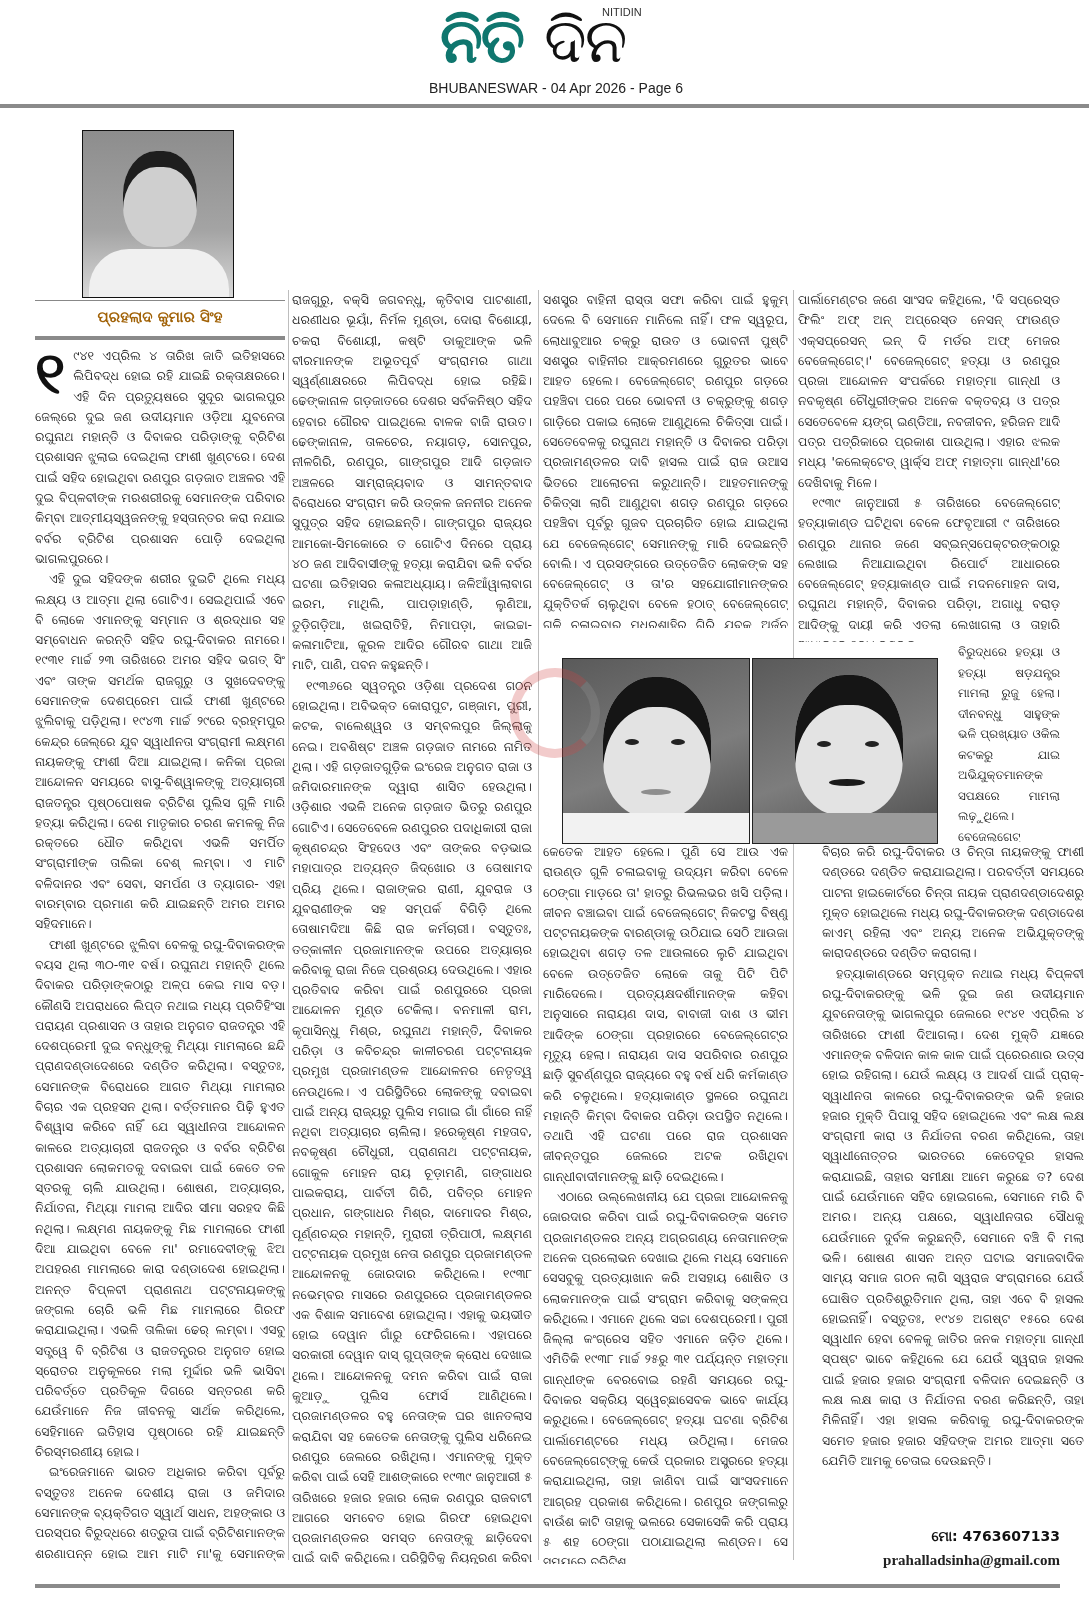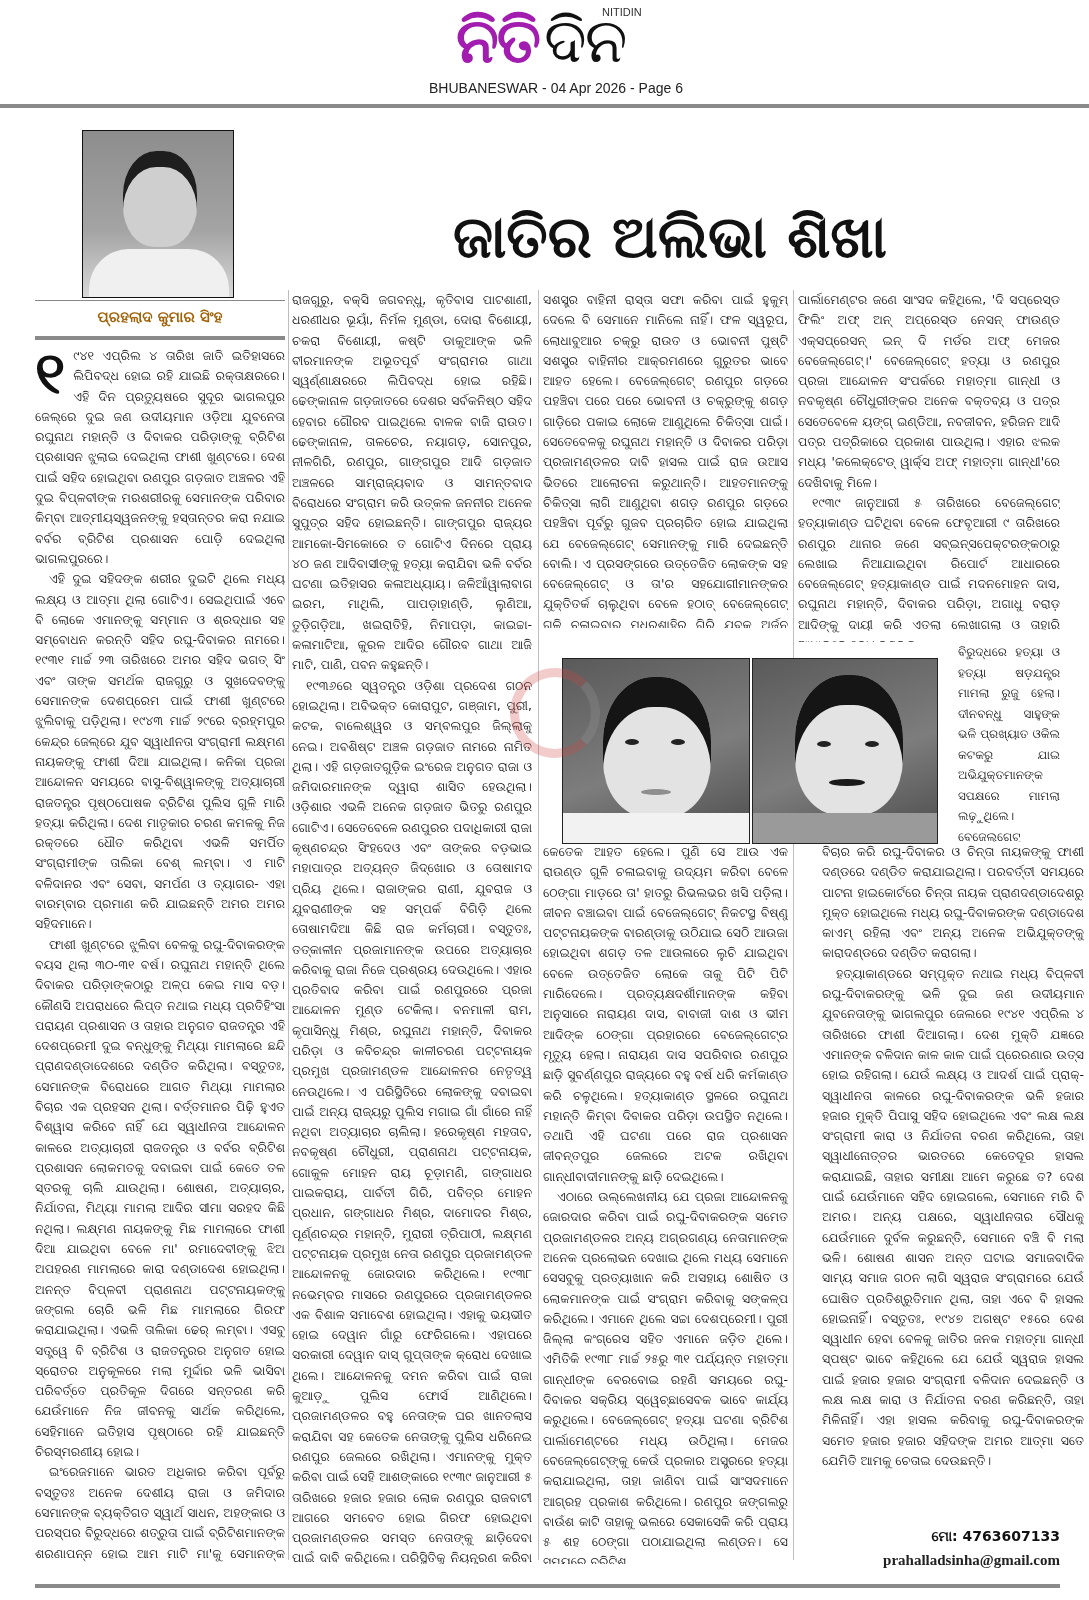--- a/index.html
+++ b/index.html
@@ -1,21 +1,21 @@
 <!DOCTYPE html>
 <html><head>
   <meta charset="utf-8">
   <style>
     * { box-sizing: border-box; margin: 0; padding: 0; }
     html, body { width: 1089px; height: 1600px; background: #ffffff; overflow: hidden; }
     body { font-family: "DejaVu Sans", sans-serif; color: #1a1a1a; position: relative; }
 
     .masthead { position: absolute; left: 0; top: 0; width: 1089px; height: 108px; text-align: center; }
     .logo { position: absolute; left: 440px; top: 4px; width: 210px; height: 76px; }
-    .logo-red { position: absolute; left: 16px; top: 0; font-size: 62px; font-weight: bold; color: #a21caf; letter-spacing: -2px; }
+    .logo-red { position: absolute; left: 0; top: 0; font-size: 62px; font-weight: bold; color: #0f766e; letter-spacing: -2px; }
     .logo-black { position: absolute; left: 104px; top: 0; font-size: 62px; font-weight: normal; color: #111; letter-spacing: -2px; }
     .logo-latin { position: absolute; left: 602px; top: 6px; font-size: 11px; color: #333; font-family: Liberation Sans, sans-serif; }
     .edition { position: absolute; left: 0; width: 1089px; top: 80px; font-size: 14px; color: #222; font-family: "Liberation Sans", sans-serif; text-align: center; padding-left: 23px; }
     .mast-rule { position: absolute; left: 0; top: 104px; width: 1089px; height: 4px; background: #8a8a8a; }
 
     .author-photo { position: absolute; left: 82px; top: 130px; width: 152px; height: 168px; border: 1.5px solid #111; background: linear-gradient(180deg,#8d8d8d 0%,#a4a4a4 60%,#d8d8d8 100%); overflow: hidden; }
     .author-photo .head { position: absolute; left: 40px; top: 20px; width: 74px; height: 96px; border-radius: 45% 45% 42% 42%; background: #cfcfcf; box-shadow: inset 0 16px 0 #1e1e1e; }
     .author-photo .shirt { position: absolute; left: 6px; top: 118px; width: 140px; height: 60px; border-radius: 40px 40px 0 0; background: #f0f0f0; }
     .author-rule-top { position: absolute; left: 35px; top: 300px; width: 250px; height: 1px; background: #888; }
     .author-name { position: absolute; left: 35px; top: 308px; width: 250px; text-align: center; font-size: 15px; font-weight: bold; color: #a16207; }
@@ -72,21 +72,20 @@
 <div class="author-photo">
   <div class="head"></div>
   <div class="shirt"></div>
 </div>
 <div class="author-rule-top"></div>
 <div class="author-name">ପ୍ରହଲାଦ କୁମାର ସିଂହ</div>
 <div class="author-rule-bottom"></div>
 
 <h1 class="headline">
   <br>
-  <span>ଜାତିର ଅଲିଭା ଶିଖା</span>
 </h1>
 
 <div class="col-divider" style="left:288px;"></div>
 <div class="col-divider" style="left:538px;"></div>
 <div class="col-divider" style="left:793px;"></div>
 
 <div class="col col1">
   <span class="dropcap">୧</span>
   <p style="text-indent:0">୯୪୧ ଏପ୍ରିଲ ୪ ତାରିଖ ଜାତି ଇତିହାସରେ ଲିପିବଦ୍ଧ ହୋଇ ରହି ଯାଇଛି ରକ୍ତାକ୍ଷରରେ। ଏହି ଦିନ ପ୍ରତ୍ୟୁଷରେ ସୁଦୂର ଭାଗଲପୁର ଜେଲ୍‌ରେ ଦୁଇ ଜଣ ଉଦୀୟମାନ ଓଡ଼ିଆ ଯୁବନେତା ରଘୁନାଥ ମହାନ୍ତି ଓ ଦିବାକର ପରିଡ଼ାଙ୍କୁ ବ୍ରିଟିଶ ପ୍ରଶାସନ ଝୁଲାଇ ଦେଇଥିଲା ଫାଶୀ ଖୁଣ୍ଟରେ। ଦେଶ ପାଇଁ ସହିଦ ହୋଇଥିବା ରଣପୁର ଗଡ଼ଜାତ ଅଞ୍ଚଳର ଏହି ଦୁଇ ବିପ୍ଳବୀଙ୍କ ମରଶରୀରକୁ ସେମାନଙ୍କ ପରିବାର କିମ୍ବା ଆତ୍ମୀୟସ୍ୱଜନଙ୍କୁ ହସ୍ତାନ୍ତର କରା ନଯାଇ ବର୍ବର ବ୍ରିଟିଶ ପ୍ରଶାସନ ପୋଡ଼ି ଦେଇଥିଲା ଭାଗଲପୁରରେ।</p>
   <p>ଏହି ଦୁଇ ସହିଦଙ୍କ ଶରୀର ଦୁଇଟି ଥିଲେ ମଧ୍ୟ ଲକ୍ଷ୍ୟ ଓ ଆତ୍ମା ଥିଲା ଗୋଟିଏ। ସେଇଥିପାଇଁ ଏବେ ବି ଲୋକେ ଏମାନଙ୍କୁ ସମ୍ମାନ ଓ ଶ୍ରଦ୍ଧାର ସହ ସମ୍ବୋଧନ କରନ୍ତି ସହିଦ ରଘୁ-ଦିବାକର ନାମରେ। ୧୯୩୧ ମାର୍ଚ୍ଚ ୨୩ ତାରିଖରେ ଅମର ସହିଦ ଭଗତ୍ ସିଂ ଏବଂ ତାଙ୍କ ସମର୍ଥକ ରାଜଗୁରୁ ଓ ସୁଖଦେବଙ୍କୁ ସେମାନଙ୍କ ଦେଶପ୍ରେମ ପାଇଁ ଫାଶୀ ଖୁଣ୍ଟରେ ଝୁଲିବାକୁ ପଡ଼ିଥିଲା। ୧୯୪୩ ମାର୍ଚ୍ଚ ୨୯ରେ ବ୍ରହ୍ମପୁର କେନ୍ଦ୍ର ଜେଲ୍‌ରେ ଯୁବ ସ୍ୱାଧୀନତା ସଂଗ୍ରାମୀ ଲକ୍ଷ୍ମଣ ନାୟକଙ୍କୁ ଫାଶୀ ଦିଆ ଯାଇଥିଲା। କନିକା ପ୍ରଜା ଆନ୍ଦୋଳନ ସମୟରେ ବାସୁ-ବିଶ୍ୱାଳଙ୍କୁ ଅତ୍ୟାଚାରୀ ରାଜତନ୍ତ୍ର ପୃଷ୍ଠପୋଷକ ବ୍ରିଟିଶ ପୁଲିସ ଗୁଳି ମାରି ହତ୍ୟା କରିଥିଲା। ଦେଶ ମାତୃକାର ଚରଣ କମଳକୁ ନିଜ ରକ୍ତରେ ଧୌତ କରିଥିବା ଏଭଳି ସମର୍ପିତ ସଂଗ୍ରାମୀଙ୍କ ତାଲିକା ବେଶ୍ ଲମ୍ବା। ଏ ମାଟି ବଳିଦାନର ଏବଂ ସେବା, ସମର୍ପଣ ଓ ତ୍ୟାଗର- ଏହା ବାରମ୍ବାର ପ୍ରମାଣ କରି ଯାଇଛନ୍ତି ଅମର ଅମର ସହିଦମାନେ।</p>

